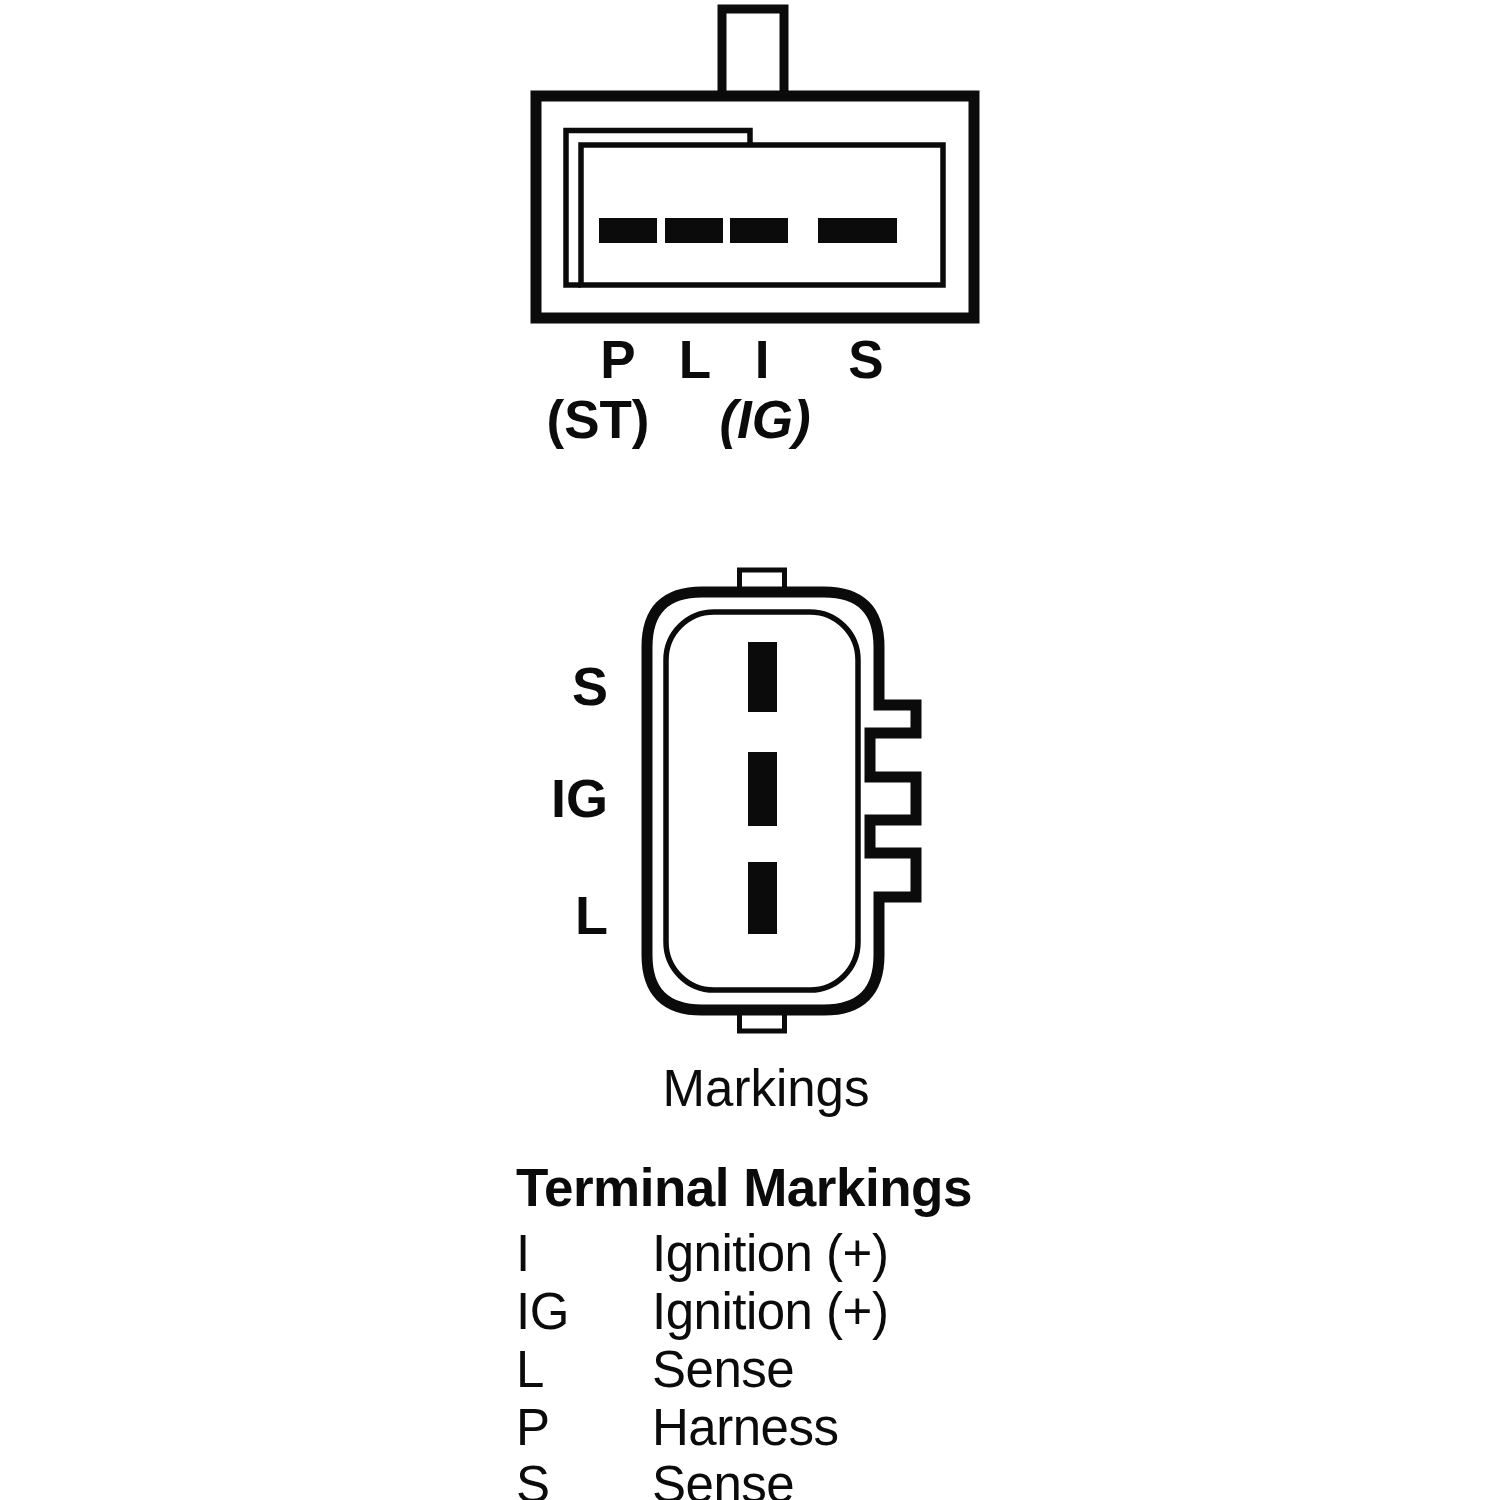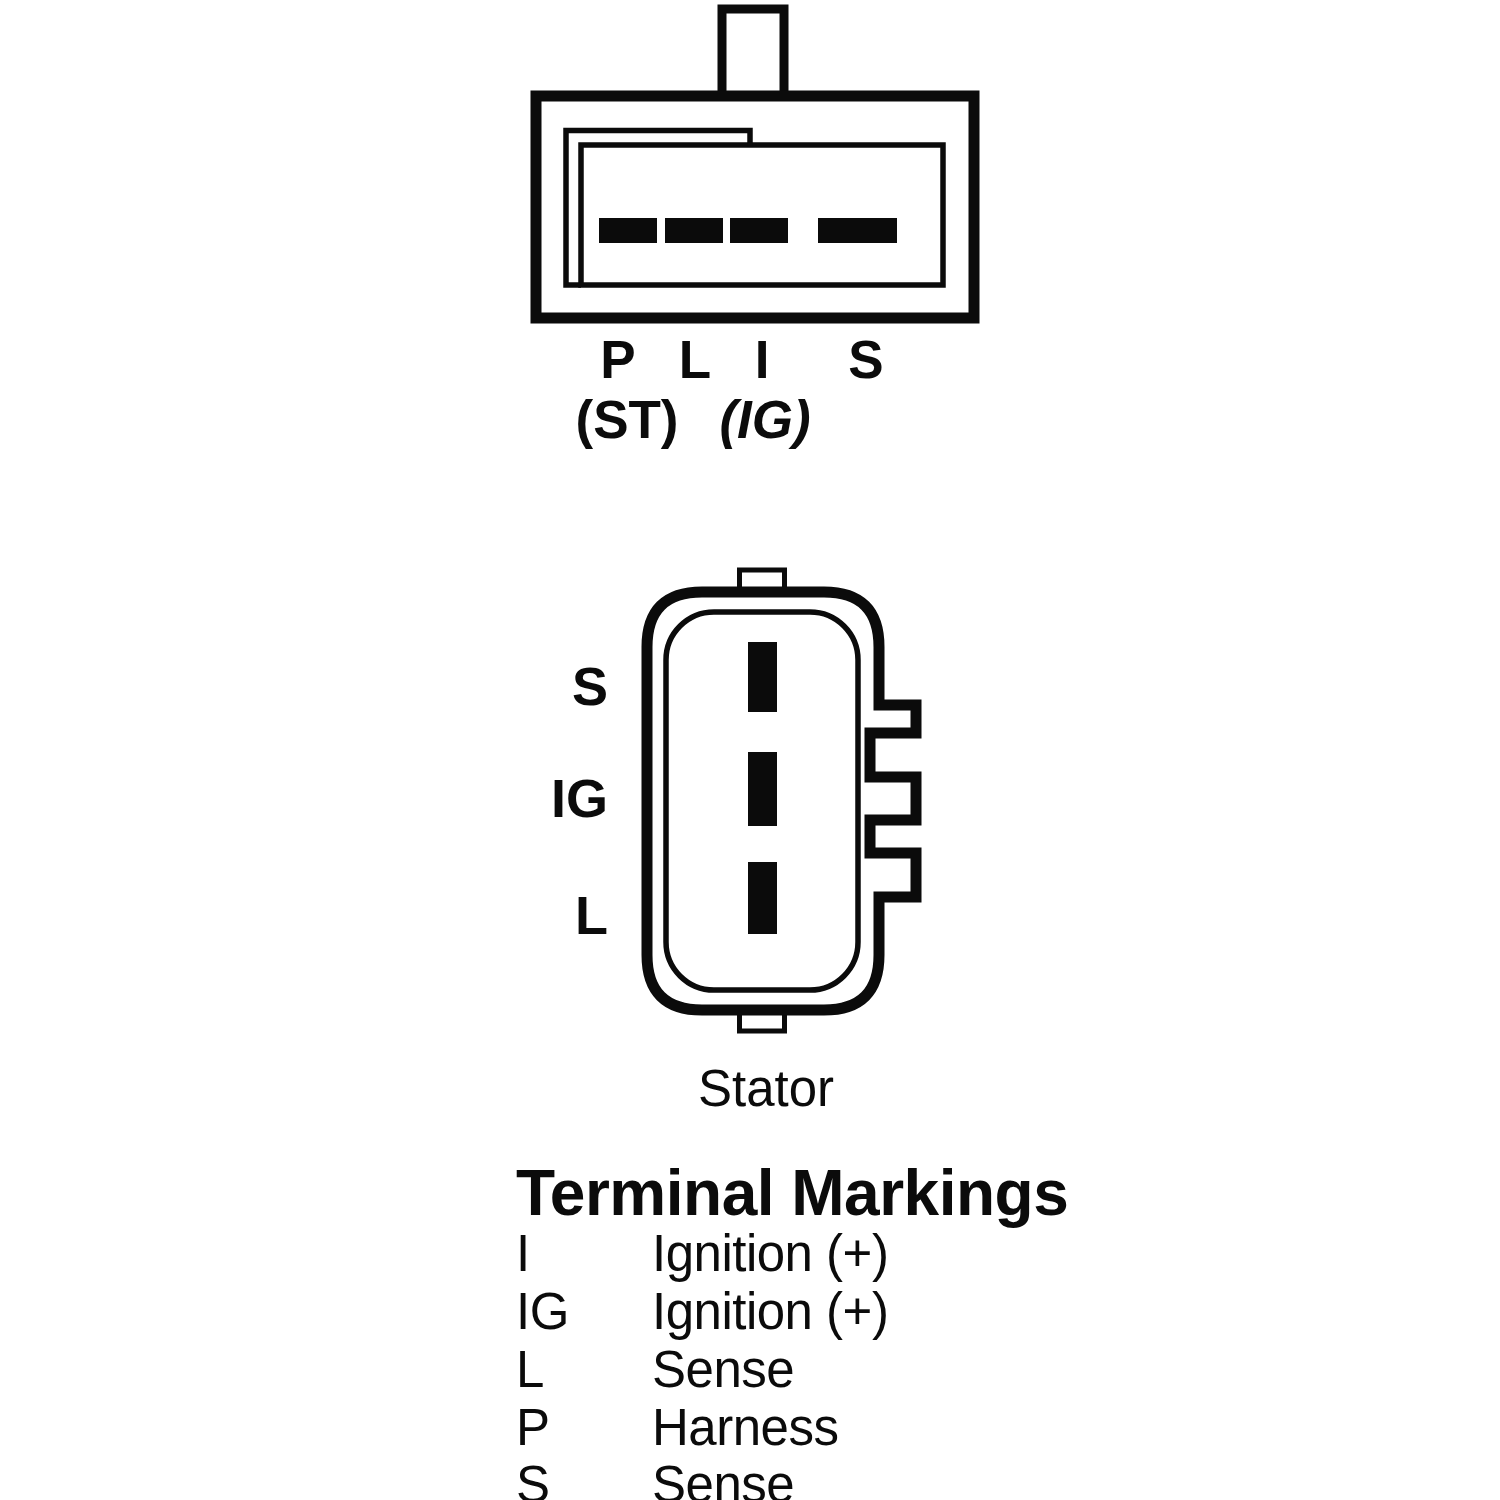--- a/index.html
+++ b/index.html
@@ -19,21 +19,21 @@
   .pin-fill      { fill:var(--ink); stroke:none; }
 
   .lbl { position:absolute; line-height:1; white-space:nowrap; color:var(--ink); }
   .ctr { transform:translateX(-50%); }
   .rgt { transform:translateX(-100%); }
 
   .pinlbl  { font-size:53px; font-weight:bold; }
   .altlbl  { font-size:53px; font-weight:bold; }
   .caption { font-size:51px; }
   .harlbl  { font-size:54px; font-weight:bold; }
-  .legend-title { font-size:64px; font-weight:bold; letter-spacing:-0.5px; }
+  .legend-title { font-size:53px; font-weight:bold; letter-spacing:-0.5px; }
   .legend-txt   { font-size:51px; letter-spacing:-0.5px; }
 </style>
 </head>
 <body>
 
 <div class="stage">
 
   <svg class="draw" width="1500" height="1500" viewBox="0 0 1500 1500">
 
     <g>
@@ -58,29 +58,29 @@
       <rect x="748" y="752" width="29" height="74" class="pin-fill"></rect>
       <rect x="748" y="862" width="29" height="72" class="pin-fill"></rect>
     </g>
   </svg>
 
   <span class="lbl pinlbl ctr" style="left:618px; top:333px;">P</span>
   <span class="lbl pinlbl ctr" style="left:695px; top:333px;">L</span>
   <span class="lbl pinlbl ctr" style="left:762px; top:333px;">I</span>
   <span class="lbl pinlbl ctr" style="left:866px; top:333px;">S</span>
 
-  <span class="lbl altlbl ctr" style="left:627px; top:393px;">(ST)</span>
+  <span class="lbl altlbl ctr" style="left:598px; top:393px;">(ST)</span>
   <span class="lbl altlbl ctr" style="left:765px; top:393px;font-style:italic;">(IG)</span>
 
 
   <span class="lbl harlbl rgt" style="left:608px; top:659px;">S</span>
   <span class="lbl harlbl rgt" style="left:608px; top:771px;">IG</span>
   <span class="lbl harlbl rgt" style="left:608px; top:888px;">L</span>
 
-  <span class="lbl caption ctr" style="left:766px; top:1063px;">Stator</span>
+  <span class="lbl caption ctr" style="left:766px; top:1063px;">Markings</span>
 
   <span class="lbl legend-title" style="left:516px; top:1161px;">Terminal Markings</span>
 
   <span class="lbl legend-txt" style="left:516px; top:1228px;">I</span>
   <span class="lbl legend-txt" style="left:652px; top:1228px;">Ignition (+)</span>
 
   <span class="lbl legend-txt" style="left:516px; top:1286px;">IG</span>
   <span class="lbl legend-txt" style="left:652px; top:1286px;">Ignition (+)</span>
 
   <span class="lbl legend-txt" style="left:516px; top:1344px;">L</span>

